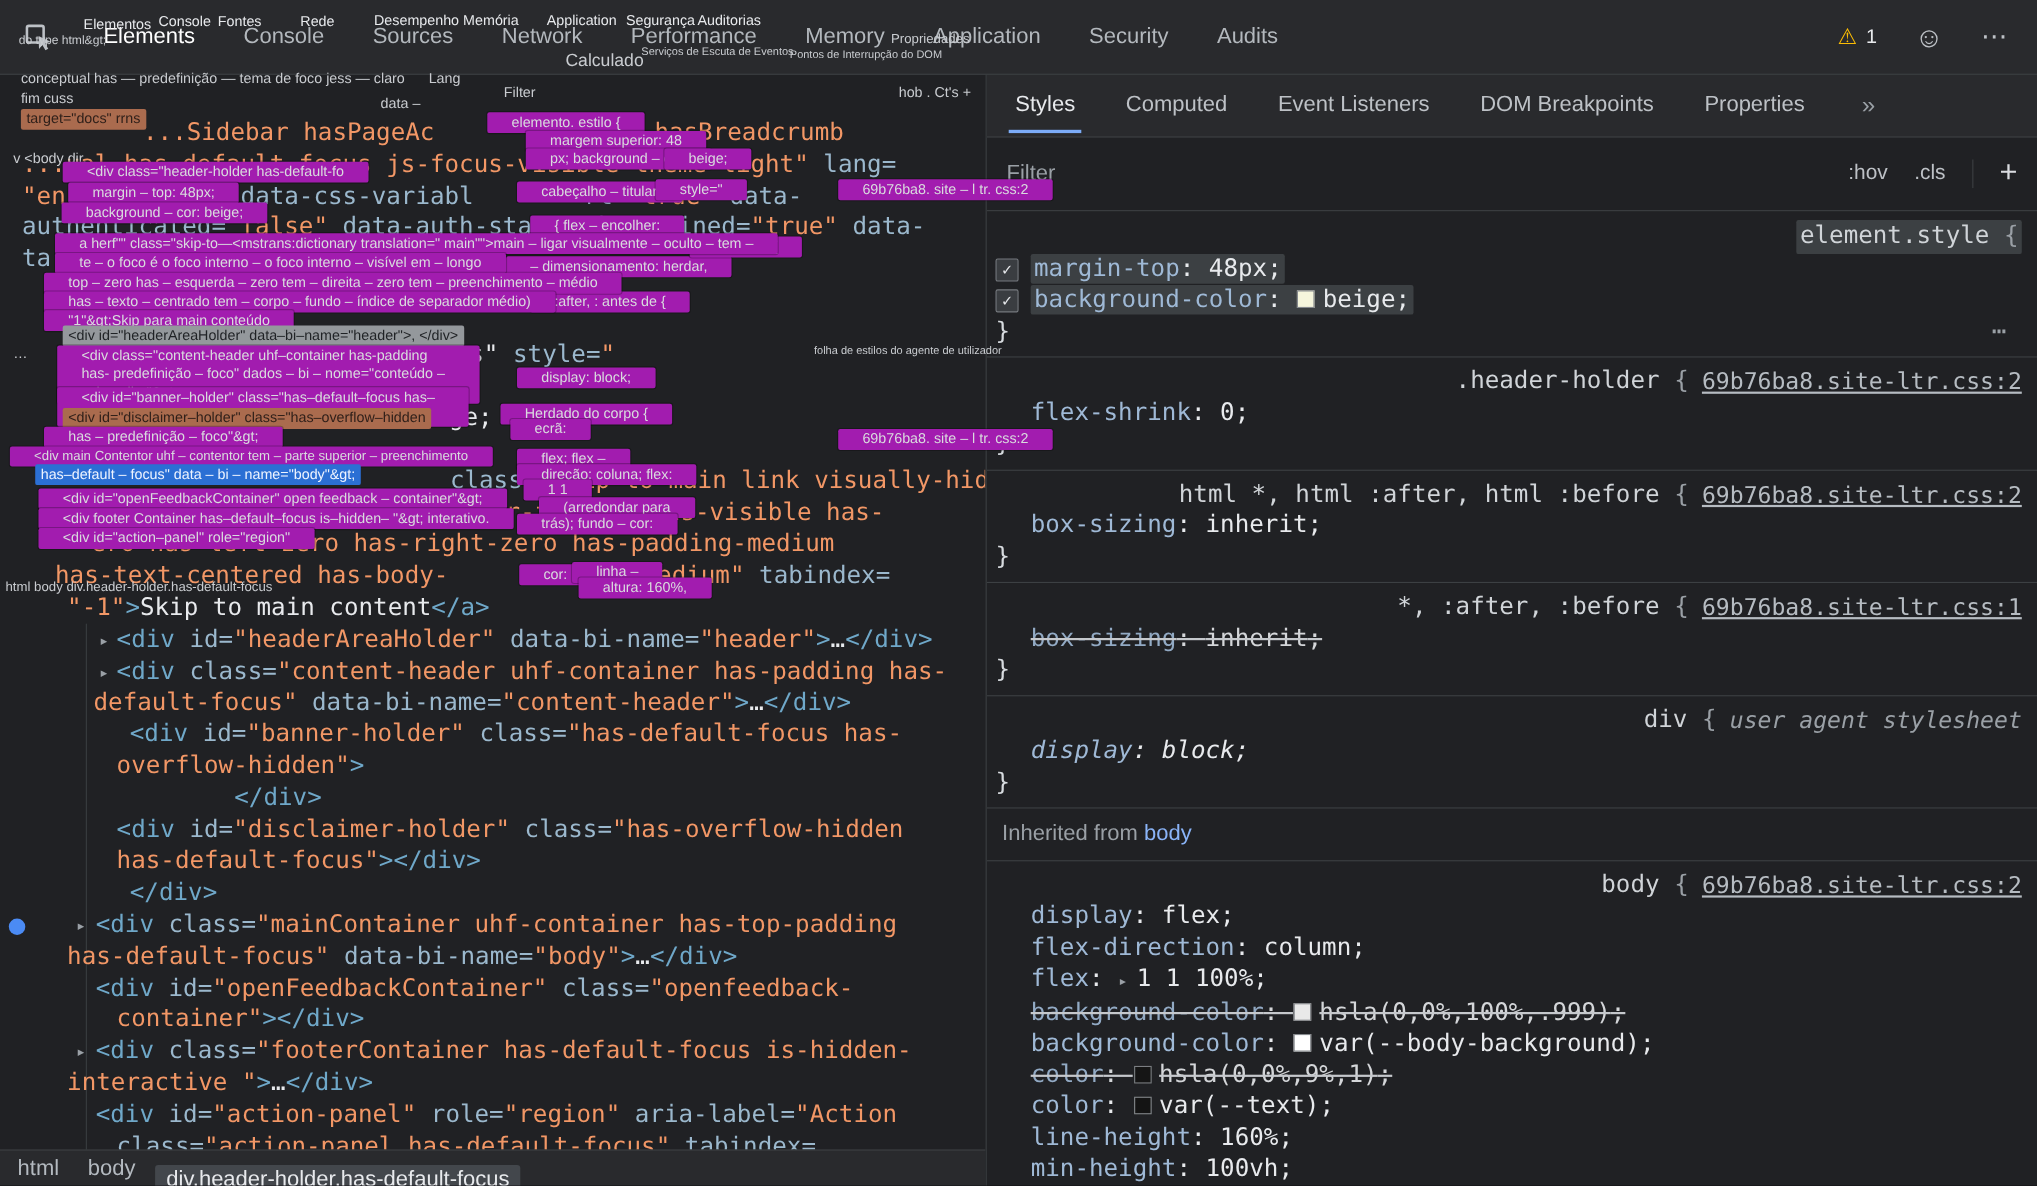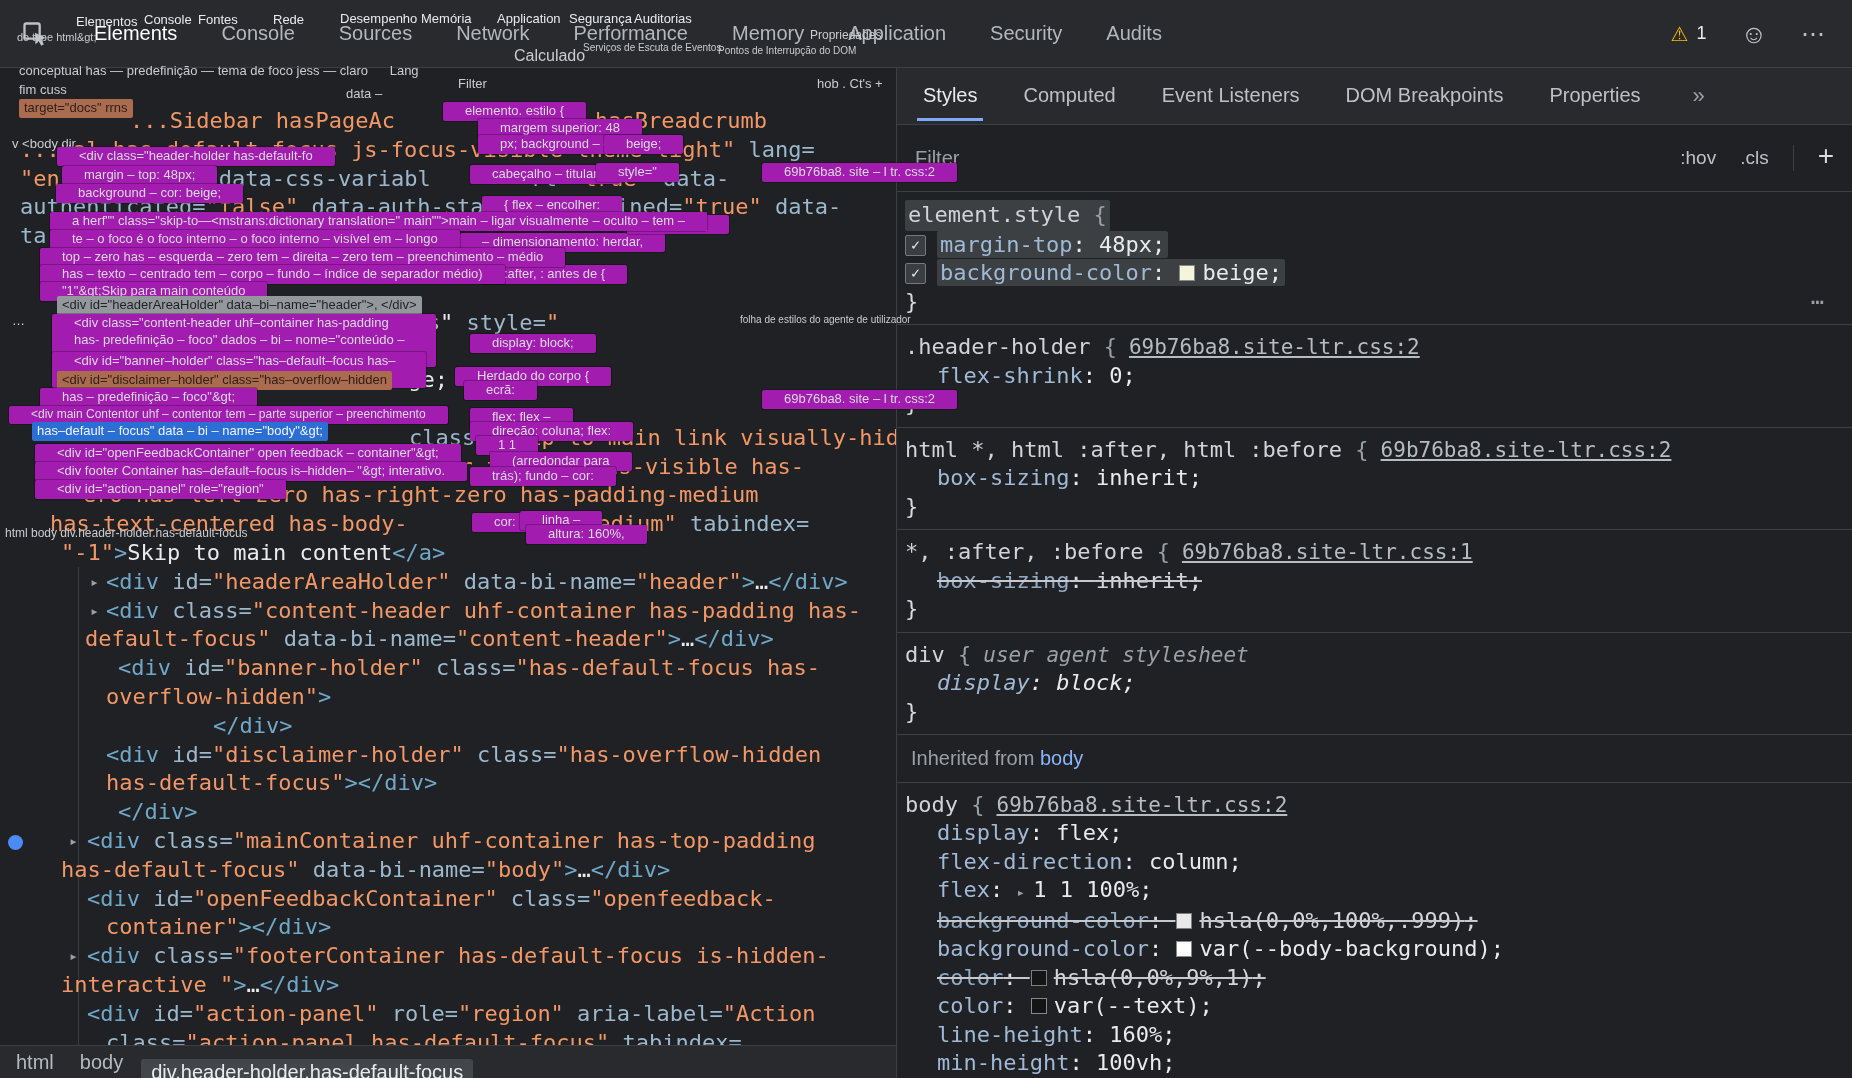--- a/index.html
+++ b/index.html
@@ -48,21 +48,21 @@
   .side-tab.sel{color:#e8eaed;}
   .side-tab.sel::after{content:"";position:absolute;left:-6px;right:-6px;bottom:0;height:3px;background:#7cacf8;}
   .chev{color:#9aa0a6;font-size:22px;margin-left:6px;}
   .filter-row{height:66px;display:flex;align-items:center;border-bottom:1px solid #3c4043;padding:0 18px;font-size:20px;}
   .filter-ph{color:#9aa0a6;flex:1;}
   .filter-right{display:flex;align-items:center;gap:24px;color:#bdc1c6;font-size:19px;}
   .vdiv{width:1px;height:26px;background:#3c4043;}
   .plus{font-size:28px;color:#dadce0;margin-top:-4px;}
   .sections{font-family:"DejaVu Sans Mono",monospace;font-size:22px;line-height:28.5px;color:#d7dbdf;}
   .sec{position:relative;padding:8px 0;border-bottom:1px solid #3c4043;}
-  .sec-head{display:flex;justify-content:flex-start;align-items:flex-start;padding:0 14px 0 8px;}
+  .sec-head{display:flex;justify-content:flex-end;align-items:flex-start;padding:0 14px 0 8px;}
   .sel{color:#d0d4d8;}
   .brace{color:#9aa0a6;}
   .sheet-link{color:#b6bcc2;text-decoration:underline;font-size:21px;white-space:nowrap;margin-left:12px;cursor:pointer;}
   .ua-note{color:#9aa0a6;font-style:italic;font-size:21px;white-space:nowrap;margin-left:12px;}
   .decl{padding-left:40px;position:relative;white-space:nowrap;}
   .chk{position:absolute;left:8px;top:4px;width:19px;height:19px;border:1px solid #75797e;border-radius:2px;
        background:#3a3d41;color:#e8eaed;font-size:15px;line-height:19px;text-align:center;}
   .prop{color:#9fb9d6;}
   .val,.colon,.semi{color:#e8eaed;}
   .declbody{border-radius:2px;}

